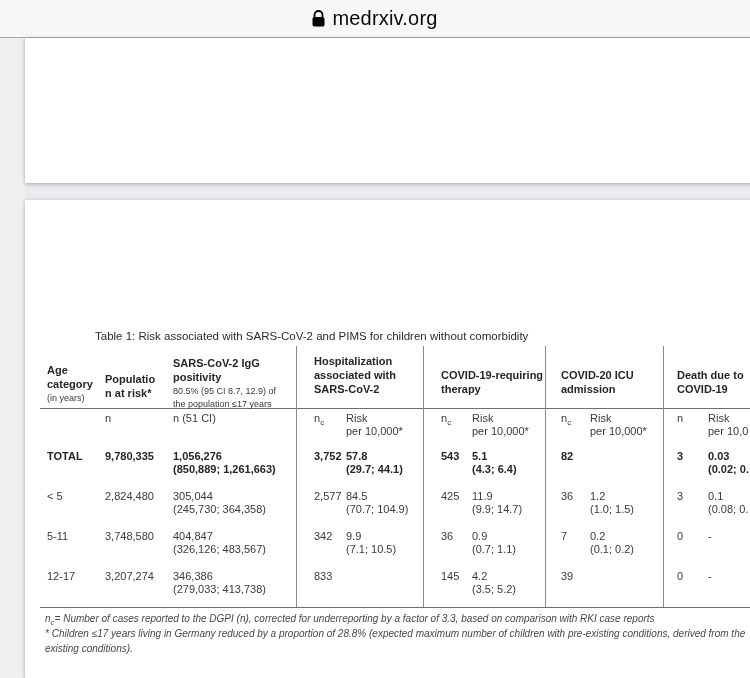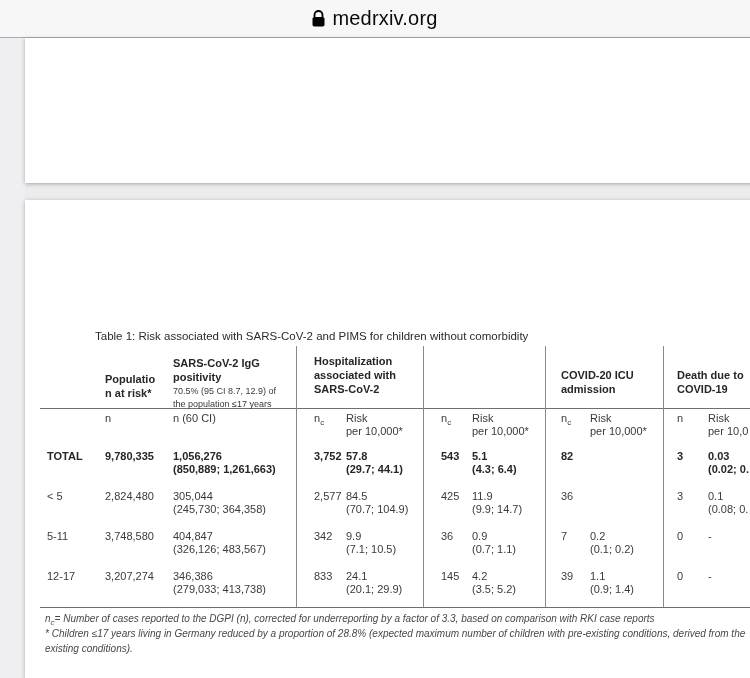--- a/index.html
+++ b/index.html
@@ -72,48 +72,57 @@
       <div class="tbl-title">Table 1: Risk associated with SARS-CoV-2 and PIMS for children without comorbidity</div>
 
       <div class="rule rule-h" style="top:208px"></div>
       <div class="rule rule-h" style="top:407px"></div>
       <div class="vline" style="left:271px"></div>
       <div class="vline" style="left:398px"></div>
       <div class="vline" style="left:520px"></div>
       <div class="vline" style="left:638px"></div>
 
       <div class="grid" style="top:146px;height:62px;grid-template-columns:22px 58px 68px 132px 127px 121px 117px 135px;">
+        <div class="c" style="grid-column:2;padding-top:17px">
+          <span class="hdr">Age</span><br>
+          <span class="hdr">category</span><br>
+          <span class="hsmall">(in years)</span>
+        </div>
         <div class="c hdr" style="grid-column:3;padding-top:26px">
           <span>Populatio</span><br>
           <span>n at risk*</span>
         </div>
         <div class="c" style="grid-column:4;padding-top:10px">
           <span class="hdr">SARS-CoV-2 IgG</span><br>
           <span class="hdr">positivity</span><br>
-          <span class="hsmall">70.5% (95 CI 8.7, 12.9) of</span><br>
+          <span class="hsmall">80.5% (95 CI 8.7, 12.9) of</span><br>
           <span class="hsmall">the population ≤17 years</span>
         </div>
         <div class="c hdr" style="grid-column:5;padding-top:8px;padding-left:9px">
           <span>Hospitalization</span><br>
           <span>associated with</span><br>
           <span>SARS-CoV-2</span>
+        </div>
+        <div class="c hdr" style="grid-column:6;padding-top:22px;padding-left:9px">
+          <span>COVID-19-requiring</span><br>
+          <span>therapy</span>
         </div>
         <div class="c hdr" style="grid-column:7;padding-top:22px;padding-left:8px">
           <span>COVID-20 ICU</span><br>
           <span>admission</span>
         </div>
         <div class="c hdr" style="grid-column:8;padding-top:22px;padding-left:7px">
           <span>Death due to</span><br>
           <span>COVID-19</span>
         </div>
       </div>
 
       <div class="grid subrow" style="top:212px;height:30px">
         <div class="c" style="grid-column:3">n</div>
-        <div class="c" style="grid-column:4">n (60 CI)</div>
+        <div class="c" style="grid-column:4">n (51 CI)</div>
         <div class="c" style="grid-column:5;padding-left:9px"><span>n</span><sub class="sb">c</sub></div>
         <div class="c" style="grid-column:6"><span>Risk</span><span class="ci">per 10,000*</span></div>
         <div class="c" style="grid-column:7;padding-left:9px"><span>n</span><sub class="sb">c</sub></div>
         <div class="c" style="grid-column:8"><span>Risk</span><span class="ci">per 10,000*</span></div>
         <div class="c" style="grid-column:9;padding-left:8px"><span>n</span><sub class="sb">c</sub></div>
         <div class="c" style="grid-column:10"><span>Risk</span><span class="ci">per 10,000*</span></div>
         <div class="c" style="grid-column:11;padding-left:7px">n</div>
         <div class="c" style="grid-column:12"><span>Risk</span><span class="ci">per 10,0</span></div>
       </div>
 
@@ -132,20 +141,21 @@
 
       <div class="grid" style="top:290px;height:38px">
         <div class="c" style="grid-column:2">&lt; 5</div>
         <div class="c" style="grid-column:3">2,824,480</div>
         <div class="c" style="grid-column:4"><span>305,044</span><span class="ci">(245,730; 364,358)</span></div>
         <div class="c" style="grid-column:5;padding-left:9px">2,577</div>
         <div class="c" style="grid-column:6"><span>84.5</span><span class="ci">(70.7; 104.9)</span></div>
         <div class="c" style="grid-column:7;padding-left:9px">425</div>
         <div class="c" style="grid-column:8"><span>11.9</span><span class="ci">(9.9; 14.7)</span></div>
         <div class="c" style="grid-column:9;padding-left:8px">36</div>
+        <div class="c" style="grid-column:10"><span>1.2</span><span class="ci">(1.0; 1.5)</span></div>
         <div class="c" style="grid-column:11;padding-left:7px">3</div>
         <div class="c" style="grid-column:12"><span>0.1</span><span class="ci">(0.08; 0.</span></div>
       </div>
 
       <div class="grid" style="top:330px;height:38px">
         <div class="c" style="grid-column:2">5-11</div>
         <div class="c" style="grid-column:3">3,748,580</div>
         <div class="c" style="grid-column:4"><span>404,847</span><span class="ci">(326,126; 483,567)</span></div>
         <div class="c" style="grid-column:5;padding-left:9px">342</div>
         <div class="c" style="grid-column:6"><span>9.9</span><span class="ci">(7.1; 10.5)</span></div>
@@ -155,25 +165,23 @@
         <div class="c" style="grid-column:10"><span>0.2</span><span class="ci">(0.1; 0.2)</span></div>
         <div class="c" style="grid-column:11;padding-left:7px">0</div>
         <div class="c" style="grid-column:12"><span>-</span><span class="ci"></span></div>
       </div>
 
       <div class="grid" style="top:370px;height:38px">
         <div class="c" style="grid-column:2">12-17</div>
         <div class="c" style="grid-column:3">3,207,274</div>
         <div class="c" style="grid-column:4"><span>346,386</span><span class="ci">(279,033; 413,738)</span></div>
         <div class="c" style="grid-column:5;padding-left:9px">833</div>
-        <div class="c" style="grid-column:6"><span>24.1</span><span class="ci">(20.1; 29.9)</span></div>
         <div class="c" style="grid-column:7;padding-left:9px">145</div>
         <div class="c" style="grid-column:8"><span>4.2</span><span class="ci">(3.5; 5.2)</span></div>
         <div class="c" style="grid-column:9;padding-left:8px">39</div>
-        <div class="c" style="grid-column:10"><span>1.1</span><span class="ci">(0.9; 1.4)</span></div>
         <div class="c" style="grid-column:11;padding-left:7px">0</div>
         <div class="c" style="grid-column:12"><span>-</span><span class="ci"></span></div>
       </div>
 
       <div class="footnotes">
         <div><span>n</span><sub class="sb">c</sub><span>= Number of cases reported to the DGPI (n), corrected for underreporting by a factor of 3.3, based on comparison with RKI case reports</span></div>
         <div>* Children ≤17 years living in Germany reduced by a proportion of 28.8% (expected maximum number of children with pre-existing conditions, derived from the</div>
         <div>existing conditions).</div>
       </div>
 

